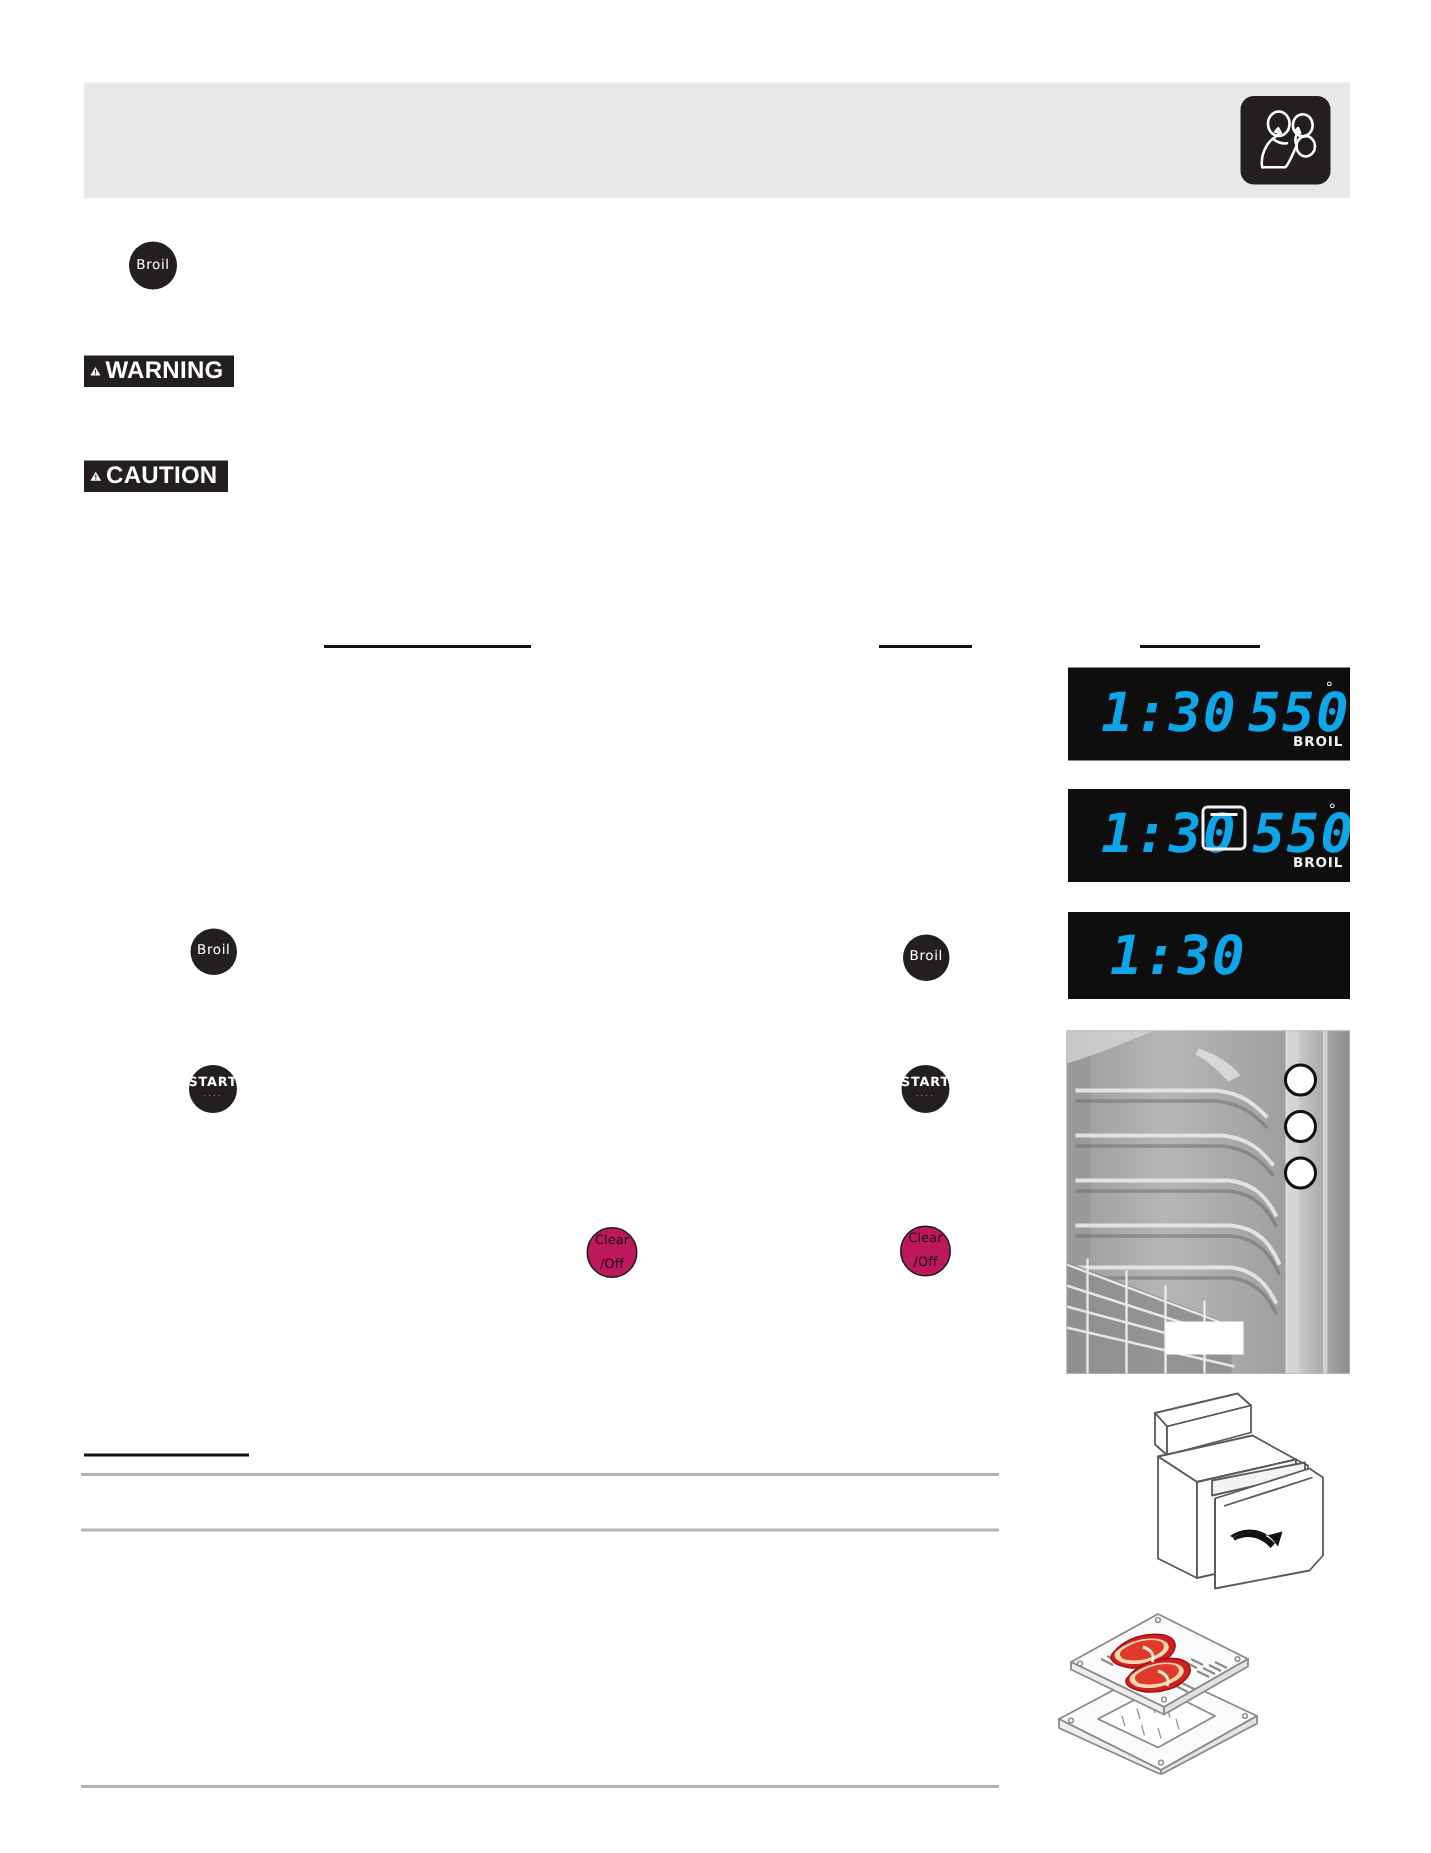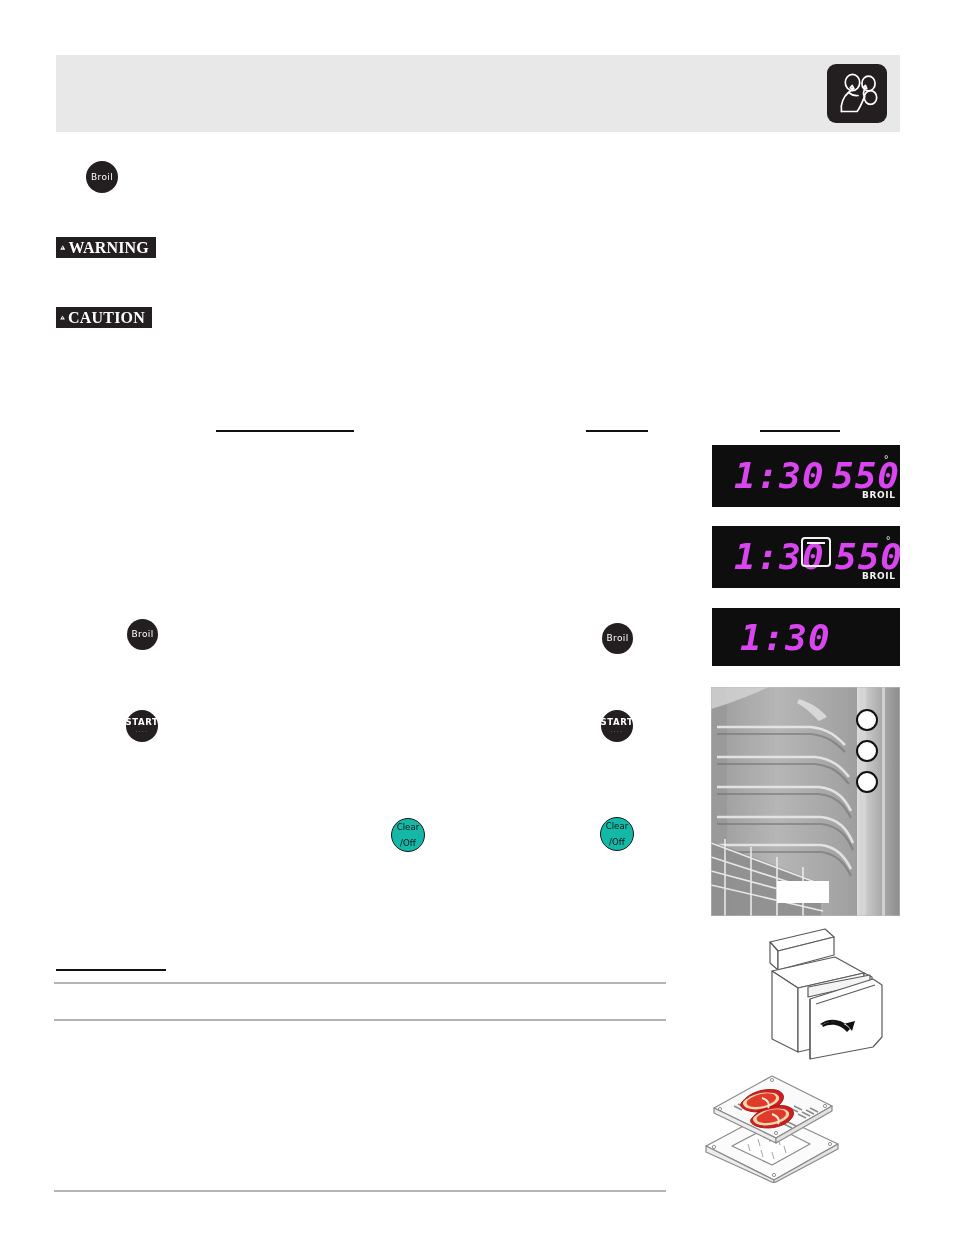--- a/index.html
+++ b/index.html
@@ -74,21 +74,21 @@
     font-weight: bold;
     letter-spacing: 0.6px;
   }
   .ctrl-btn.start .dots {
     margin-top: 2px;
     font-size: 5px;
     letter-spacing: 1.6px;
     color: #cfcfcf;
   }
   .ctrl-btn.outline {
-    background: #14b8a6;
+    background: #be185d;
     border: 1.6px solid #1a1a1a;
     color: #111111;
   }
   .ctrl-btn.outline .lbl {
     color: #111111;
     font-size: 8.5px;
     letter-spacing: 0.1px;
   }
   .ctrl-btn.outline .lbl2 {
     color: #111111;
@@ -106,21 +106,21 @@
     align-items: center;
     padding: 0 7px 0 4px;
     box-sizing: border-box;
   }
   .alert-badge .tri { display: block; margin-right: 3px; }
   .alert-badge .atxt {
     color: #ffffff;
     font-size: 16px;
     font-weight: bold;
     letter-spacing: 0.2px;
-    font-family: Liberation Serif, serif;
+    font-family: Liberation Sans, sans-serif;
   }
 
   
   .rule {
     position: absolute;
     background: #111111;
     height: 2px;
   }
   .rule-gray {
     position: absolute;
@@ -130,21 +130,21 @@
 
   
   .lcd {
     position: absolute;
     background: #0e0e0e;
     overflow: hidden;
   }
   .lcd .digits {
     position: absolute;
     font-family: "DejaVu Sans Mono", monospace;
-    color: #d946ef;
+    color: #0ea5e9;
     font-weight: bold;
     font-size: 36px;
     letter-spacing: 1px;
     font-style: italic;
   }
   .lcd .deg {
     position: absolute;
     color: #f6f6f6;
     font-size: 11px;
   }

